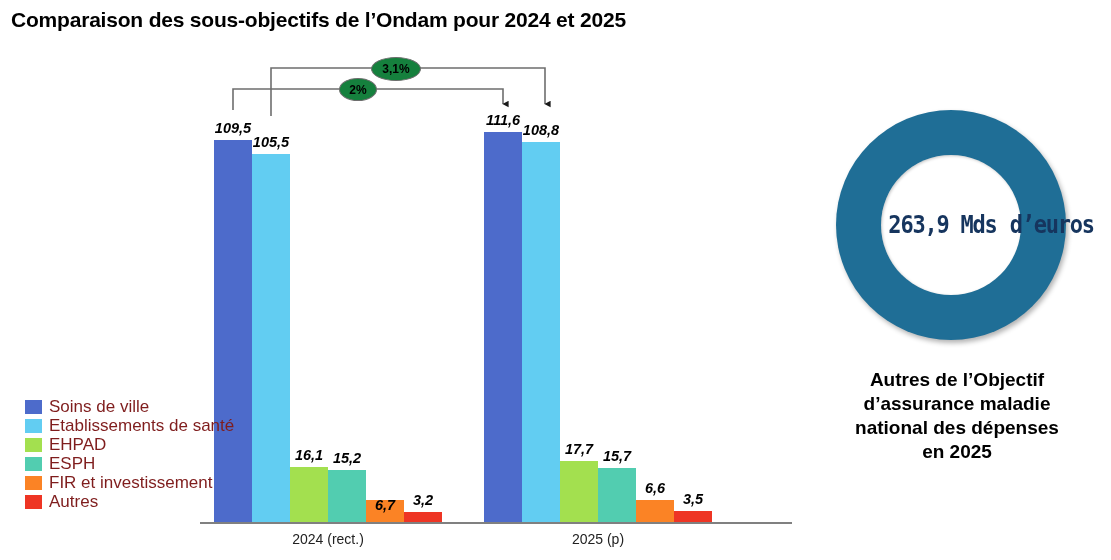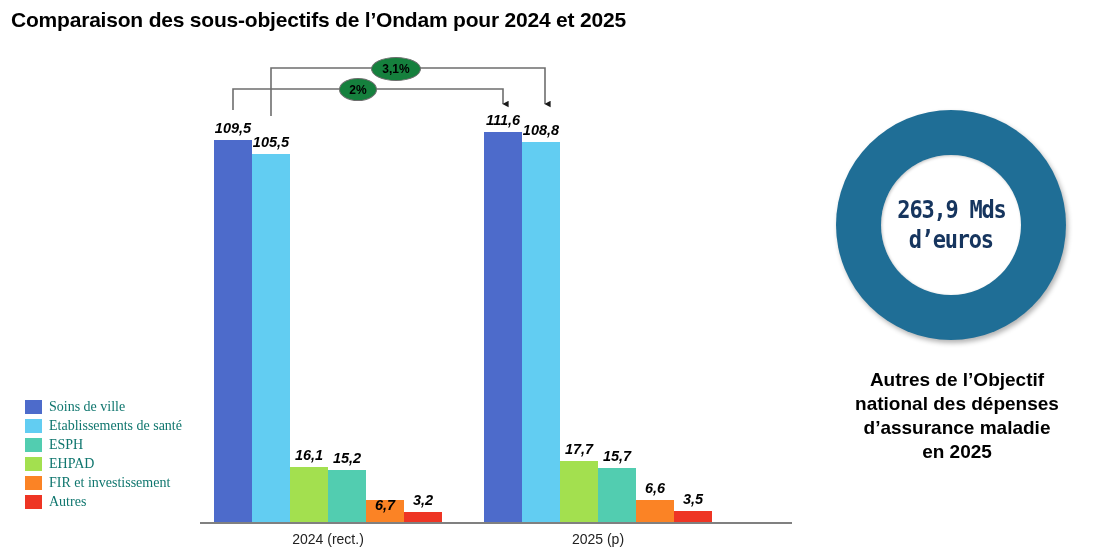--- a/index.html
+++ b/index.html
@@ -115,25 +115,24 @@
     align-items: center;
     height: 19px;
   }
   .legend-swatch {
     width: 17px;
     height: 14px;
     margin-right: 7px;
     flex: 0 0 auto;
   }
   .legend-label {
-    font-size: 14px;
-    color: #0f766e;
+    font-size: 17px;
+    color: #7f1d1d;
     white-space: nowrap;
     line-height: 1;
-    font-family: Liberation Serif, serif;
   }
 
   
   #donut-wrap {
     position: absolute;
     left: 836px;
     top: 110px;
     width: 230px;
     height: 230px;
   }
@@ -146,23 +145,23 @@
   }
   #donut-hole {
     position: absolute;
     left: 45px;
     top: 45px;
     width: 140px;
     height: 140px;
     border-radius: 50%;
     background: #ffffff;
     display: flex;
-    flex-direction: column;
+    flex-direction: row;
     align-items: center;
-    justify-content: center;
+    justify-content: space-between;
     box-shadow: inset 1px 1px 3px rgba(0,0,0,0.22);
   }
   .donut-line {
     font-family: "DejaVu Sans Mono", monospace;
     font-weight: bold;
     font-size: 25px;
     color: #16355e;
     letter-spacing: -1.4px;
     line-height: 1.22;
     white-space: nowrap;
@@ -228,26 +227,26 @@
   <div id="legend">
       <div class="legend-row">
         <span class="legend-swatch" style="background: rgb(77, 107, 203);"></span>
         <span class="legend-label">Soins de ville</span>
       </div>
       <div class="legend-row">
         <span class="legend-swatch" style="background: rgb(98, 205, 242);"></span>
         <span class="legend-label">Etablissements de santé</span>
       </div>
       <div class="legend-row">
+        <span class="legend-swatch" style="background: rgb(163, 224, 79);"></span>
+        <span class="legend-label">EHPAD</span>
+      </div>
+      <div class="legend-row">
         <span class="legend-swatch" style="background: rgb(82, 205, 176);"></span>
         <span class="legend-label">ESPH</span>
-      </div>
-      <div class="legend-row">
-        <span class="legend-swatch" style="background: rgb(163, 224, 79);"></span>
-        <span class="legend-label">EHPAD</span>
       </div>
       <div class="legend-row">
         <span class="legend-swatch" style="background: rgb(251, 131, 37);"></span>
         <span class="legend-label">FIR et investissement</span>
       </div>
       <div class="legend-row">
         <span class="legend-swatch" style="background: rgb(238, 53, 36);"></span>
         <span class="legend-label">Autres</span>
       </div>
     </div>
@@ -268,16 +267,16 @@
 <div id="donut-wrap">
   <div id="donut-ring"></div>
   <div id="donut-hole">
     <div class="donut-line">263,9 Mds</div>
     <div class="donut-line">d’euros</div>
   </div>
 </div>
 
 <div id="donut-caption">
   <div>Autres de l’Objectif</div>
+  <div>d’assurance maladie</div>
   <div>national des dépenses</div>
-  <div>d’assurance maladie</div>
   <div>en 2025</div>
 </div>
 
 </body></html>

